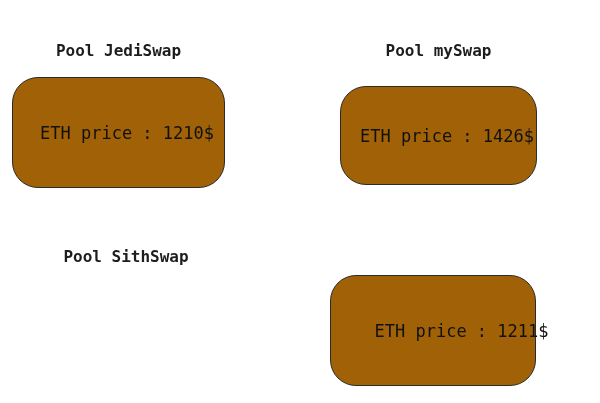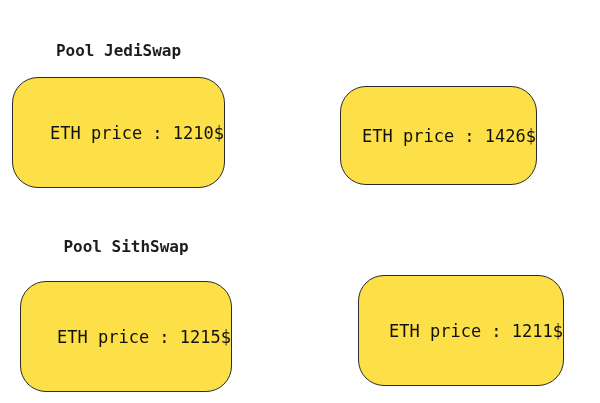--- a/index.html
+++ b/index.html
@@ -23,61 +23,59 @@
     text-align: center;
     font-size: 16px;
     font-weight: 600;
     color: #1d1d1d;
     white-space: nowrap;
   }
   .pool-box {
     position: absolute;
     border: 1.6px solid #2b2b2b;
     border-radius: 26px;
-    background: #fde047;
+    background: #a16207;
     display: flex;
     align-items: center;
-    justify-content: flex-end;
+    justify-content: center;
   }
   .pool-price {
     font-size: 17px;
     font-weight: 500;
     color: #111111;
     white-space: nowrap;
     padding-left: 17px;
   }
   
   #title-jediswap { left: 12px;  top: 17px;  width: 213px; }
   #box-jediswap   { left: 12px;  top: 53px;  width: 213px; height: 111px; }
 
   #title-myswap   { left: 340px; top: 17px;  width: 197px; }
   #box-myswap     { left: 340px; top: 62px;  width: 197px; height: 99px; }
 
-  #title-sithswap { left: 20px;  top: 213px; width: 212px; }
+  #title-sithswap { left: 20px;  top: 223px; width: 212px; }
   #box-sithswap   { left: 20px;  top: 257px; width: 212px; height: 111px; }
 
   #title-10kswap  { left: 342px; top: 220px; width: 206px; }
-  #box-10kswap    { left: 358px; top: 251px; width: 206px; height: 111px; padding-left: 40px; }
+  #box-10kswap    { left: 330px; top: 251px; width: 206px; height: 111px; padding-left: 40px; }
 </style>
 </head>
 <body>
 
 <div class="canvas">
 
   <div id="title-jediswap" class="pool-title">Pool JediSwap</div>
   <div id="box-jediswap" class="pool-box">
     <span class="pool-price">ETH price : 1210$</span>
   </div>
 
+  <div id="title-myswap" class="pool-title">Pool mySwap</div>
   <div id="box-myswap" class="pool-box">
     <span class="pool-price">ETH price : 1426$</span>
   </div>
 
   <div id="title-sithswap" class="pool-title">Pool SithSwap</div>
-  <div id="box-sithswap" class="pool-box">
-    <span class="pool-price">ETH price : 1215$</span>
-  </div>
 
   <div id="box-10kswap" class="pool-box">
     <span class="pool-price">ETH price : 1211$</span>
   </div>
 
 </div>
 
 </body></html>

